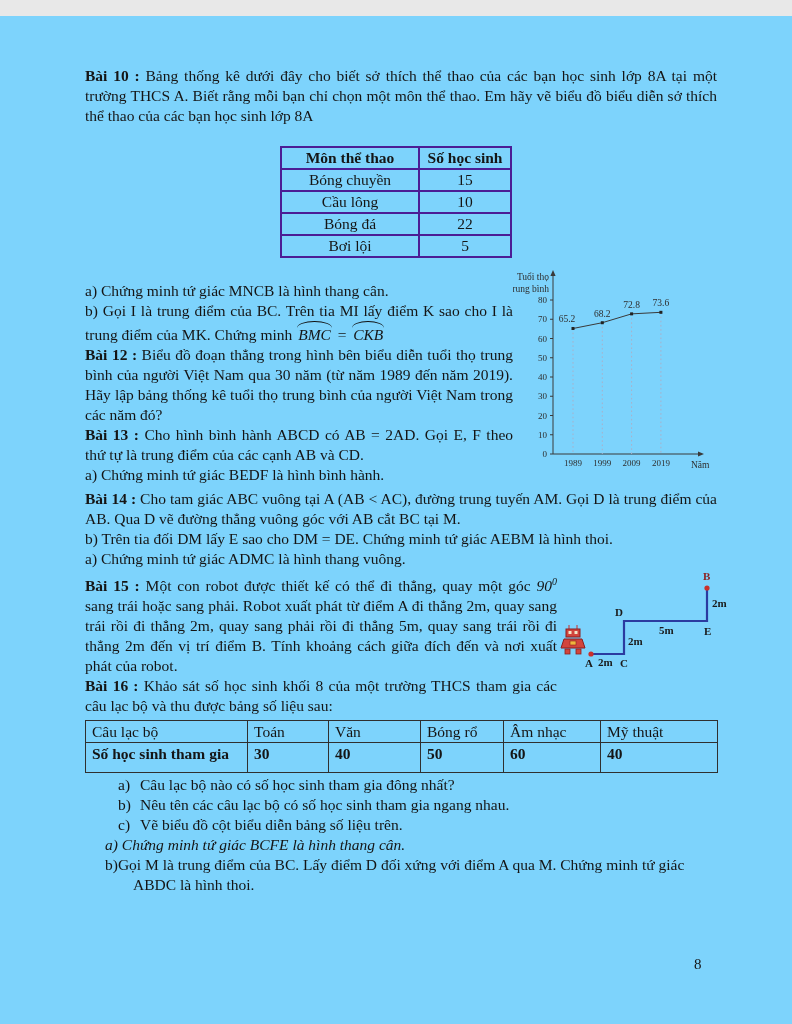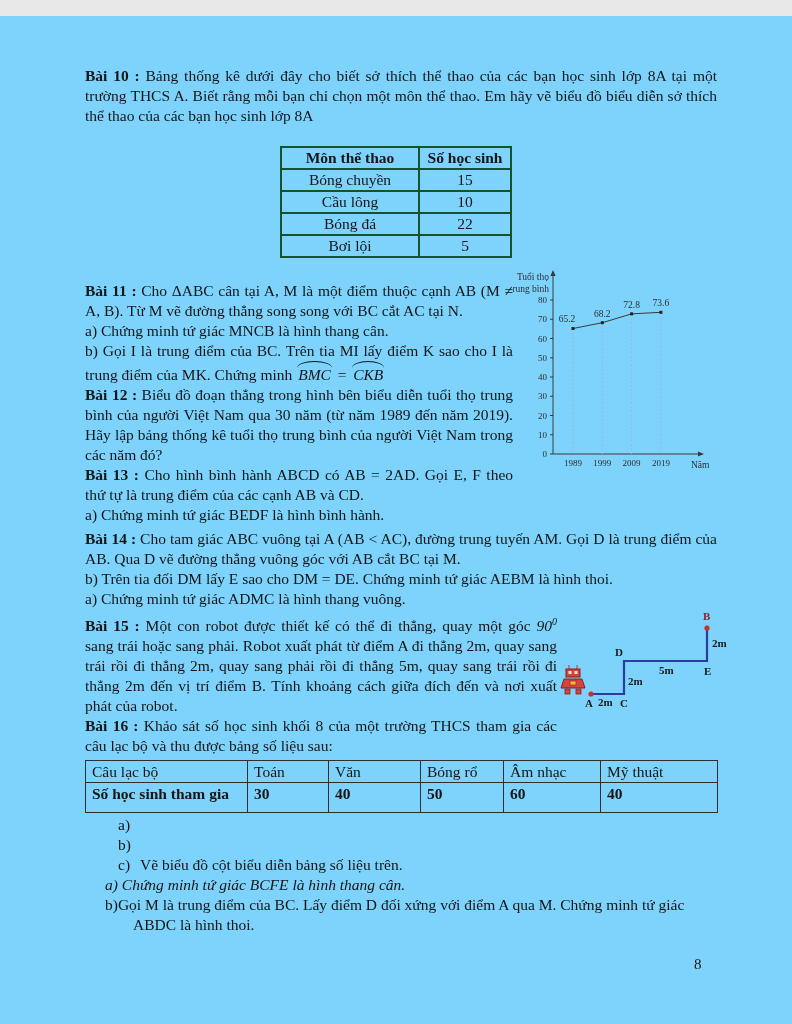--- a/index.html
+++ b/index.html
@@ -18,21 +18,21 @@
   p{margin:0;}
   .para{text-align:justify;}
   b.blabel{white-space:nowrap;}
   
   .sports-table{
     border-collapse:collapse;
     margin:20px 0 0 195px;
     table-layout:fixed;
   }
   .sports-table th,.sports-table td{
-    border:2px solid #14532d;
+    border:2px solid #4c1d95;
     height:20px;
     padding:0 6px;
     text-align:center;
     font-size:15.5px;
     line-height:18px;
   }
   .sports-table col.c1{width:138px;}
   .sports-table col.c2{width:92px;}
   
   .twocol{display:flex;align-items:flex-start;}
@@ -103,21 +103,20 @@
     </tr>
     <tr>
       <td>Bơi lội</td>
       <td>5</td>
     </tr>
   </tbody>
     </table>
 
   <div class="twocol">
     <div class="leftcol col-b11">
-      <p class="para"><b class="blabel">Bài 11 :</b> <span>Cho ΔABC cân tại A, M là một điểm thuộc cạnh AB (M ≠ A, B). Từ M vẽ đường thẳng song song với BC cắt AC tại N.</span></p>
       <p>a) Chứng minh tứ giác MNCB là hình thang cân.</p>
       <p class="para"><span>b) Gọi I là trung điểm của BC. Trên tia MI lấy điểm K sao cho I là trung điểm của MK. Chứng minh </span><span class="hat">BMC</span> <span class="mathit">=</span> <span class="hat">CKB</span></p>
       <p class="para"><b class="blabel">Bài 12 :</b> <span>Biểu đồ đoạn thẳng trong hình bên biểu diễn tuổi thọ trung bình của người Việt Nam qua 30 năm (từ năm 1989 đến năm 2019). Hãy lập bảng thống kê tuổi thọ trung bình của người Việt Nam trong các năm đó?</span></p>
       <p class="para"><b class="blabel">Bài 13 :</b> <span>Cho hình bình hành ABCD có AB = 2AD. Gọi E, F theo thứ tự là trung điểm của các cạnh AB và CD.</span></p>
       <p>a) Chứng minh tứ giác BEDF là hình bình hành.</p>
     </div>
     <div class="rightcol chart-fig">
       <svg id="life-chart" width="212" height="214" viewBox="0 0 212 214">
           <line x1="40" y1="15" x2="40" y2="194" stroke="#3a3a3a" stroke-width="1"></line>
           <polygon points="37.4,16 42.6,16 40,10" fill="#3a3a3a"></polygon>
@@ -233,23 +232,25 @@
       <td>50</td>
       <td>60</td>
       <td>40</td>
     </tr>
   </tbody>
     </table>
 
   <div class="sublist">
     <div class="row">
         <span class="marker">a)</span>
+        <span>Câu lạc bộ nào có số học sinh tham gia đông nhất?</span>
       </div>
     <div class="row">
         <span class="marker">b)</span>
+        <span>Nêu tên các câu lạc bộ có số học sinh tham gia ngang nhau.</span>
       </div>
     <div class="row">
         <span class="marker">c)</span>
         <span>Vẽ biểu đồ cột biểu diễn bảng số liệu trên.</span>
       </div>
   </div>
 
   <div>
     <p class="b17-item">a)  Chứng minh tứ giác BCFE là hình thang cân.</p>
     <p class="b17-item-b">b)Gọi M là trung điểm của BC. Lấy điểm D đối xứng với điểm A qua M. Chứng minh tứ giác ABDC là hình thoi.</p>

